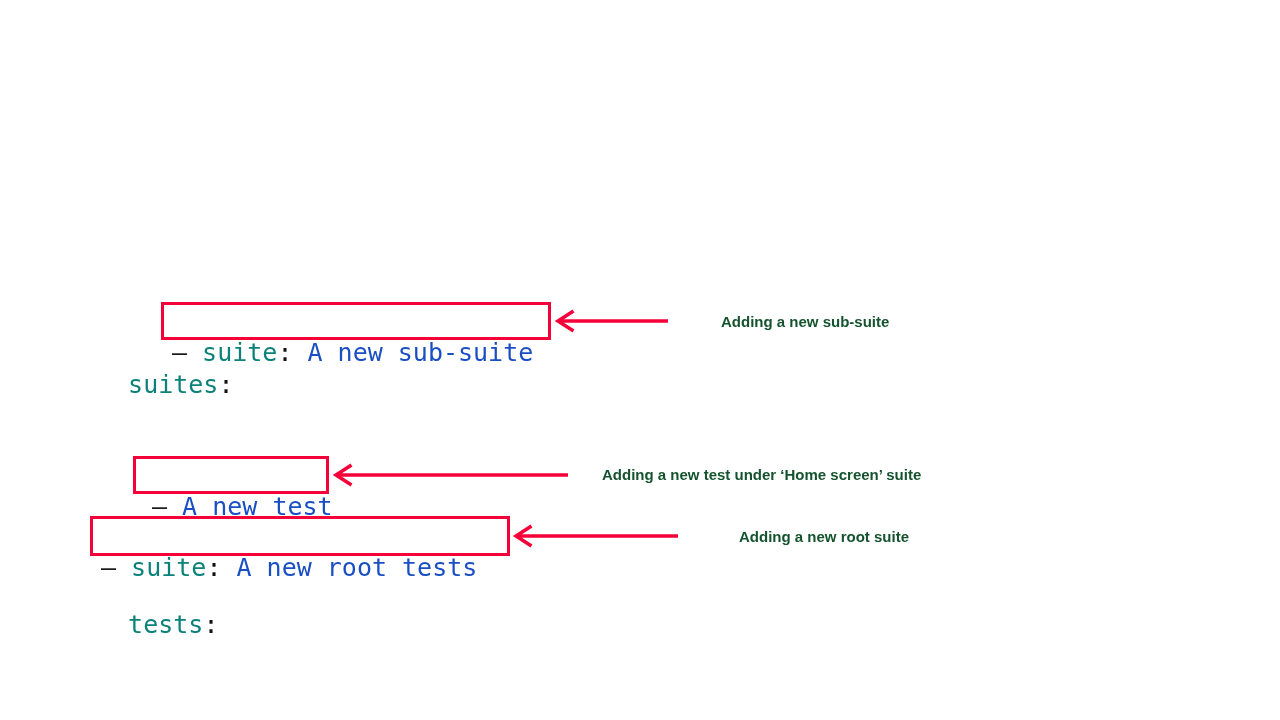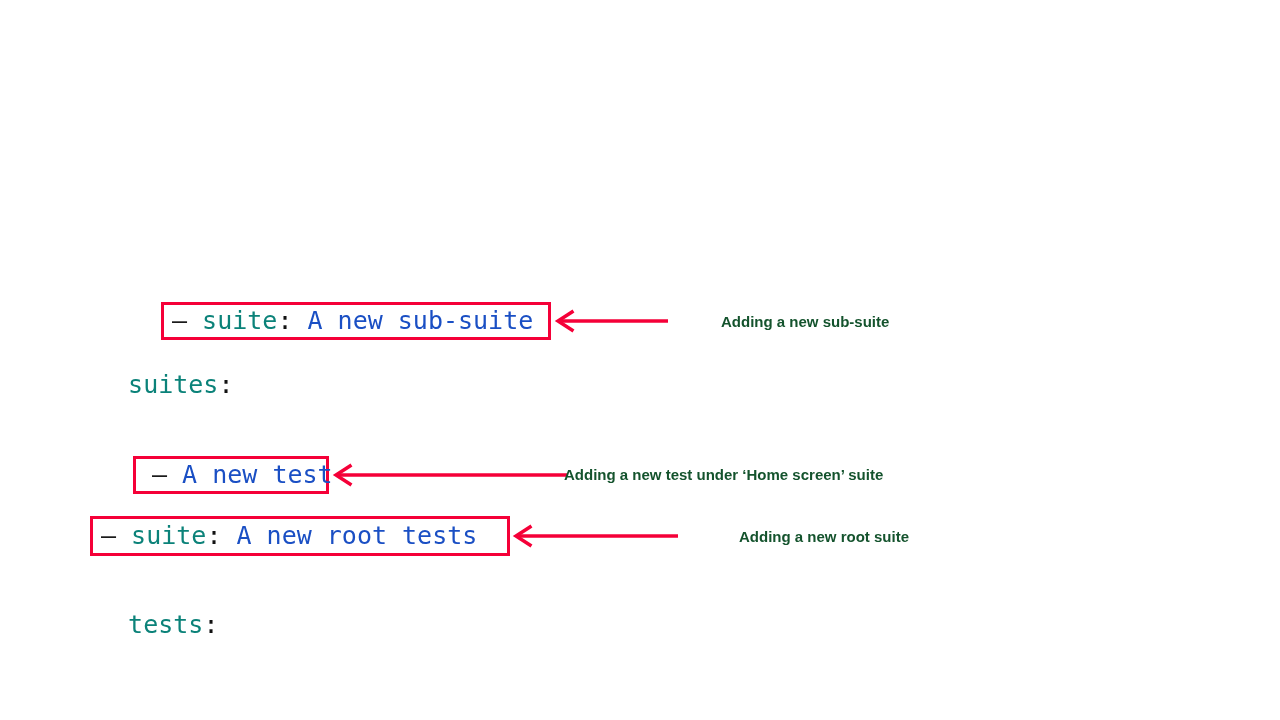--- a/index.html
+++ b/index.html
@@ -41,20 +41,21 @@
     box-sizing: border-box;
     z-index: 5;
   }
   .hl-text {
     position: absolute;
     font-family: "DejaVu Sans Mono", monospace;
     font-size: 25px;
     line-height: 30px;
     white-space: pre;
     z-index: 6;
+    margin-top: 32px;
   }
 
   
   #box-subsuite { left: 161px; top: 302px; width: 390px; height: 38px; }
   #txt-subsuite { left: 172px; top: 306px; }
 
   
   #box-newtest { left: 133px; top: 456px; width: 196px; height: 38px; }
   #txt-newtest { left: 152px; top: 460px; }
 
@@ -69,21 +70,21 @@
   .note {
     position: absolute;
     color: #14532d;
     font-family: "Liberation Sans", sans-serif;
     font-weight: bold;
     font-size: 15px;
     white-space: nowrap;
     z-index: 7;
   }
   #note-subsuite { left: 721px; top: 313px; }
-  #note-newtest  { left: 564px; top: 466px; }
+  #note-newtest  { left: 602px; top: 466px; }
   #note-rootsuite{ left: 691px; top: 528px; margin-left: 48px; }
 </style>
 </head>
 <body>
 
 <div id="tree">
 
 
   <div class="line"><span>  </span><span class="key">suites</span><span class="colon">:</span></div>
 

